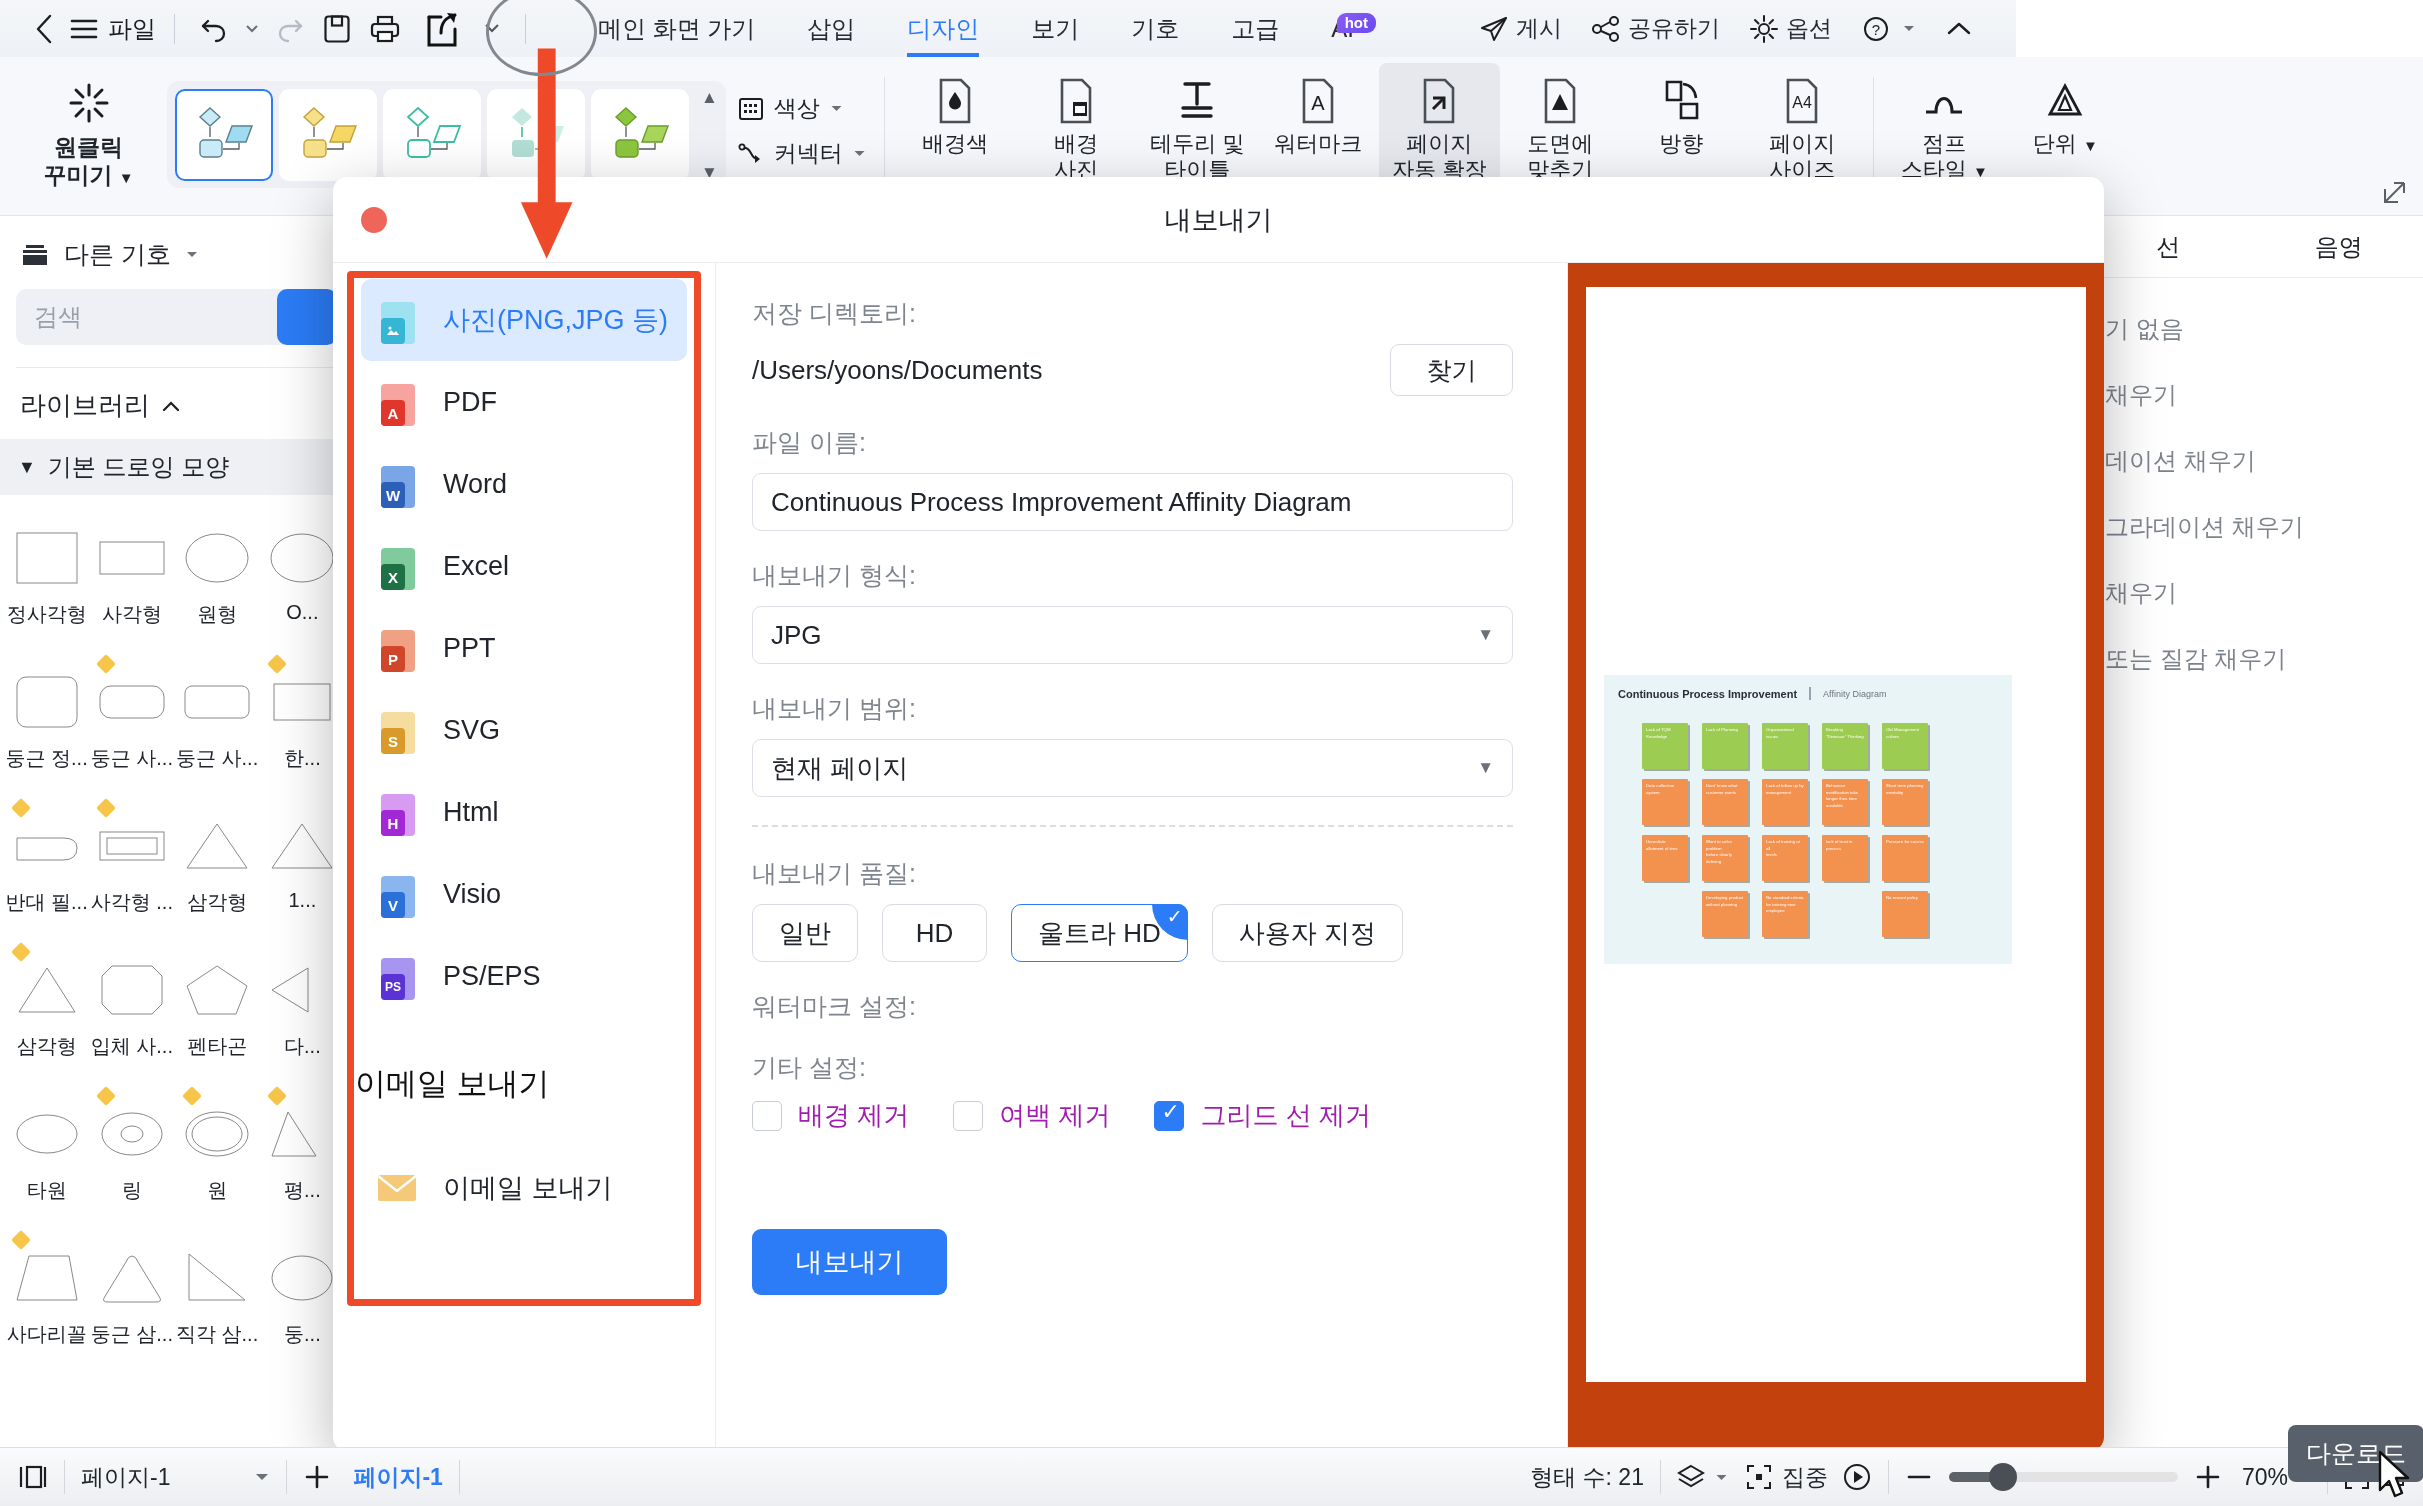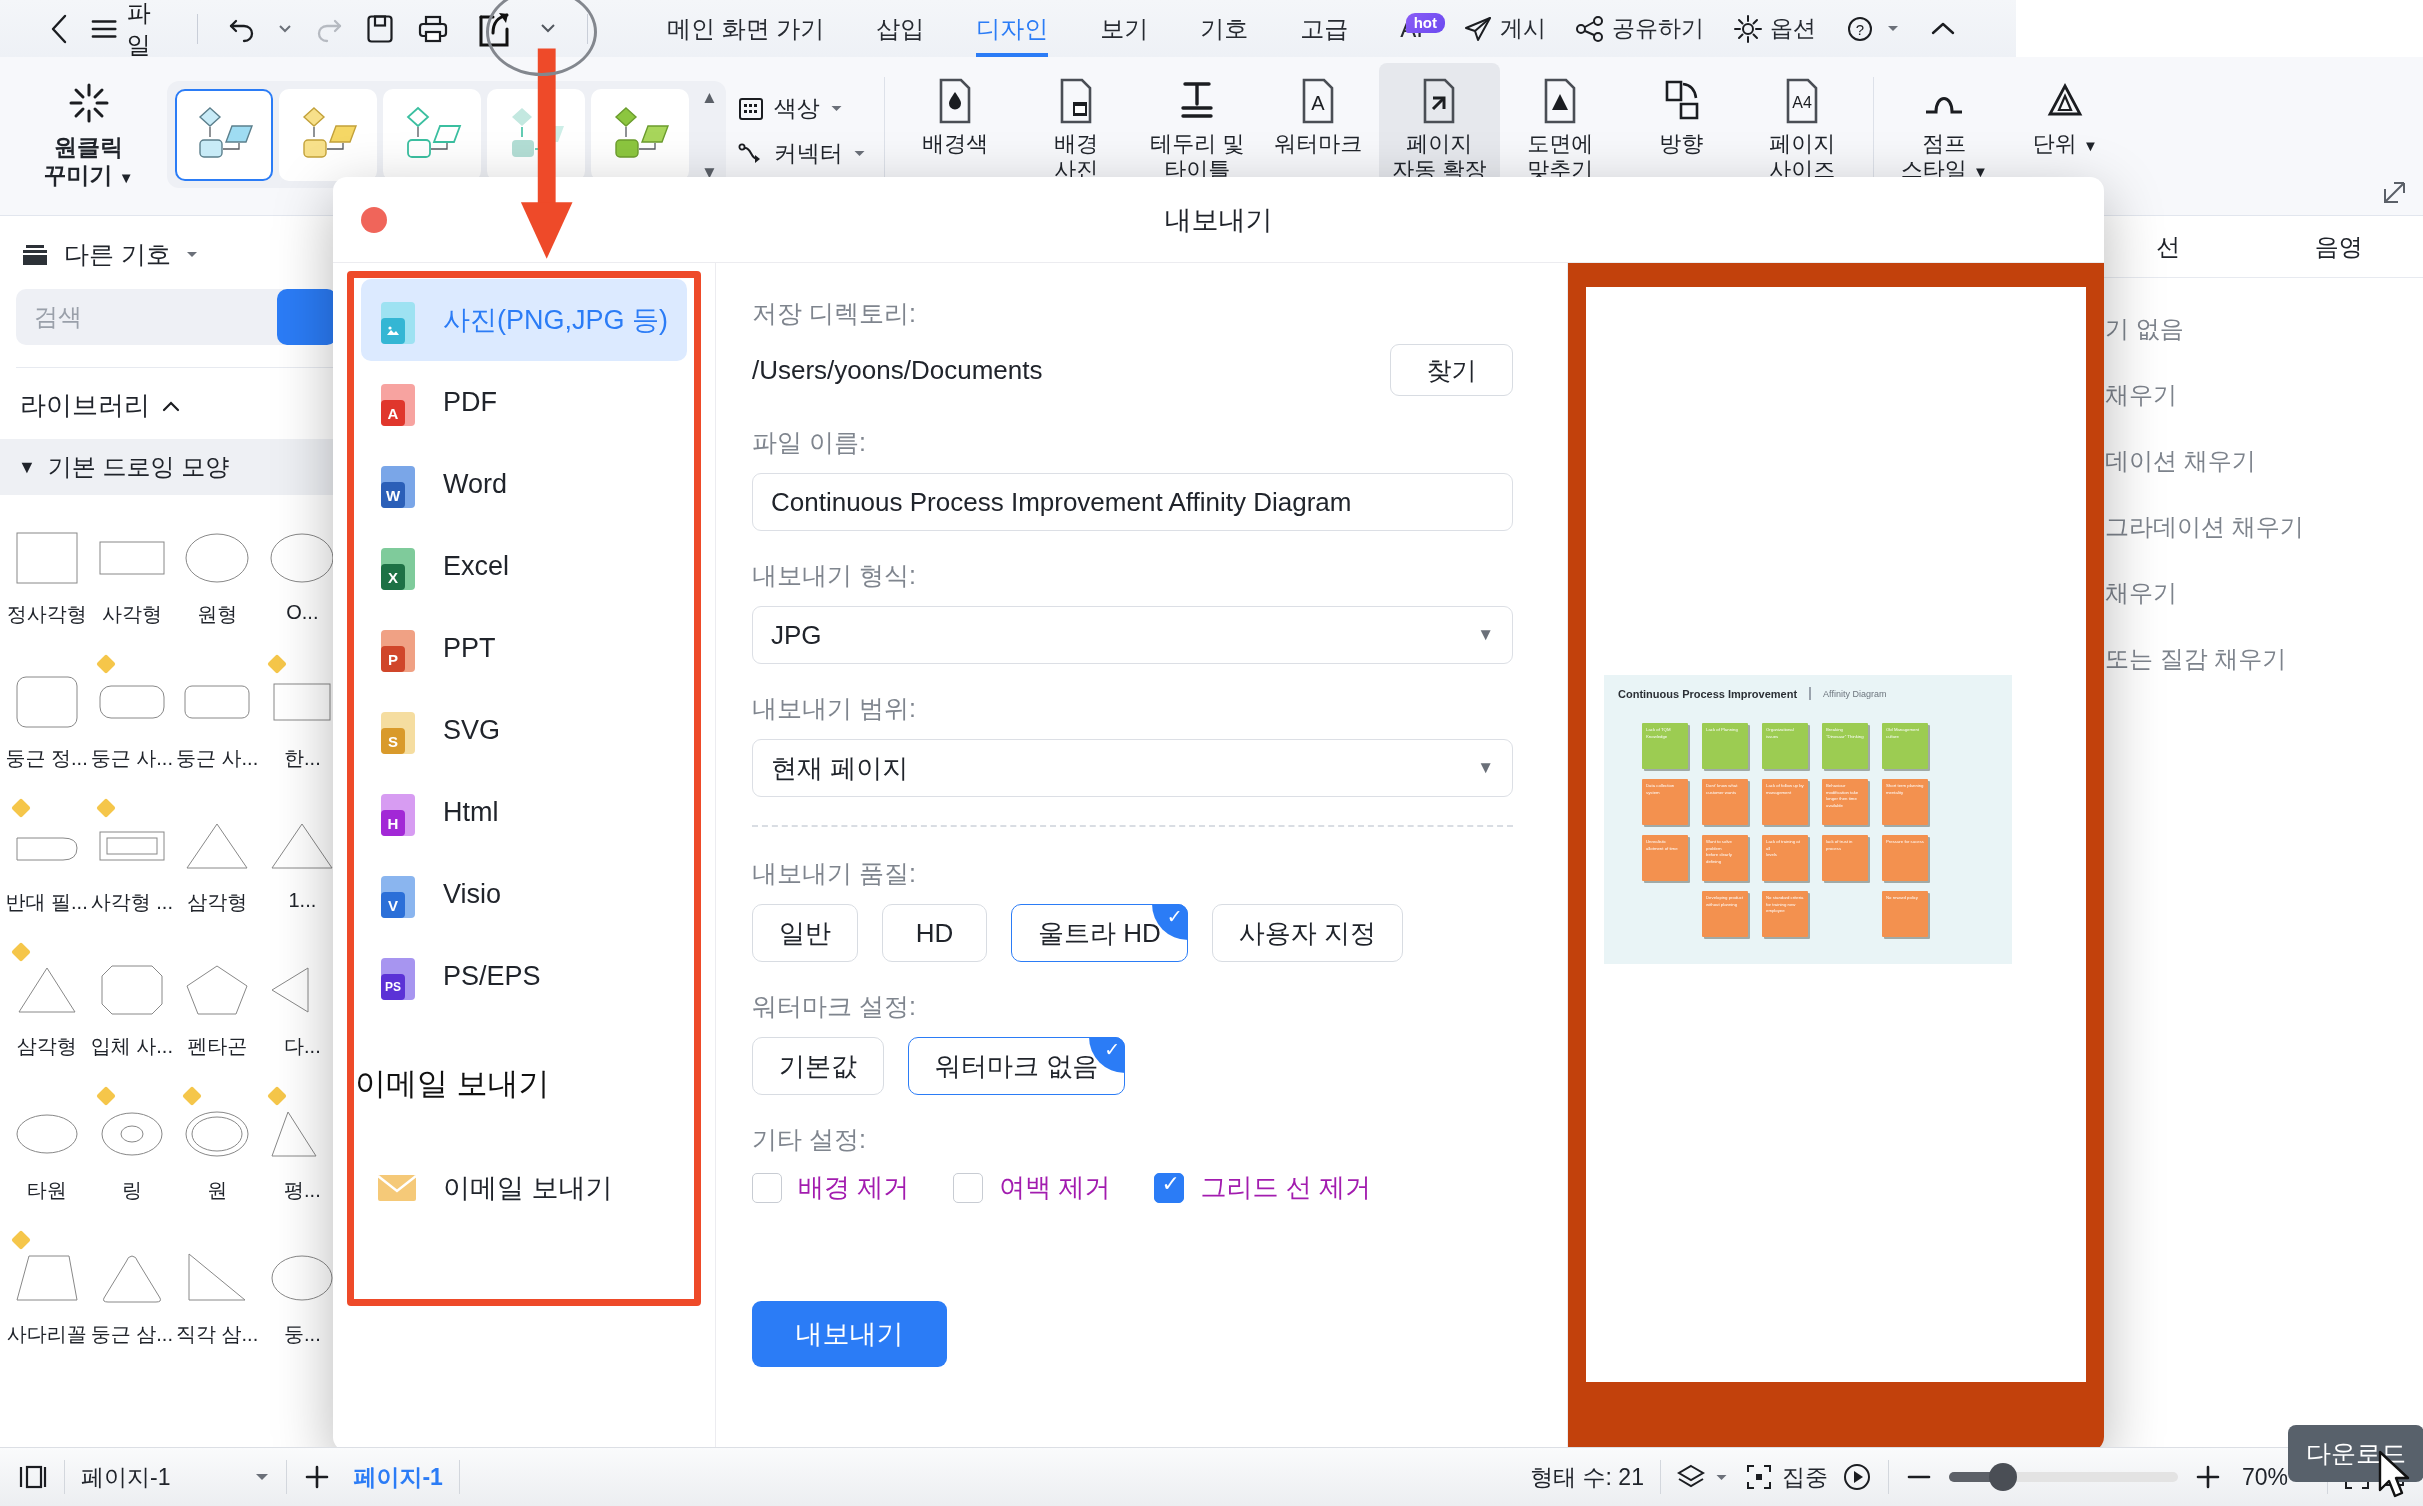--- a/index.html
+++ b/index.html
@@ -7,21 +7,21 @@
     width: 2424px; height: 1506px;
     font-family: "Liberation Sans", "DejaVu Sans", sans-serif;
     background: #ffffff; overflow: hidden;
   }
   #app { position: relative; width: 2424px; height: 1506px; }
 
   
   .topbar {
     position: absolute; left:0; top:0; width:2016px; height:57px;
     background: linear-gradient(#f4f6f9,#eef1f6);
-    display:flex; align-items:center; padding:0 38px; gap:11px;
+    display:flex; align-items:center; padding:0 22px; gap:4px;
   }
   .tb-ico { width:44px; height:40px; display:flex; align-items:center; justify-content:center;
             color:#1b1d21; cursor:pointer; }
   .tb-ico svg { display:block; }
   .tb-sep { width:1px; height:30px; background:#c9ced8; margin:0 14px; }
   .tb-file { display:flex; align-items:center; gap:10px; font-size:24px; color:#1b1d21; cursor:pointer; }
   .menu-tabs { display:flex; align-items:center; gap:0; margin-left:28px; height:57px; }
   .menu-tab {
     position:relative; height:57px; display:flex; align-items:center; padding:0 26px;
     font-size:24px; color:#262a31; cursor:pointer; white-space:nowrap;
@@ -929,27 +929,20 @@
             <button class="chip sel">
                 <span>울트라 HD</span>
                 <span class="corner"></span>
               </button>
             <button class="chip">사용자 지정</button>
           </div>
         </div>
 
         <div class="f-block">
           <div class="f-label">워터마크 설정:</div>
-          <div class="chipset">
-            <button class="chip">기본값</button>
-            <button class="chip sel">
-                <span>워터마크 없음</span>
-                <span class="corner"></span>
-              </button>
-          </div>
         </div>
 
         <div class="f-block">
           <div class="f-label">기타 설정:</div>
           <div class="chkrow">
             <label class="chk">
                 <span class="chkbox"></span>
                 <span>배경 제거</span>
               </label>
             <label class="chk">

